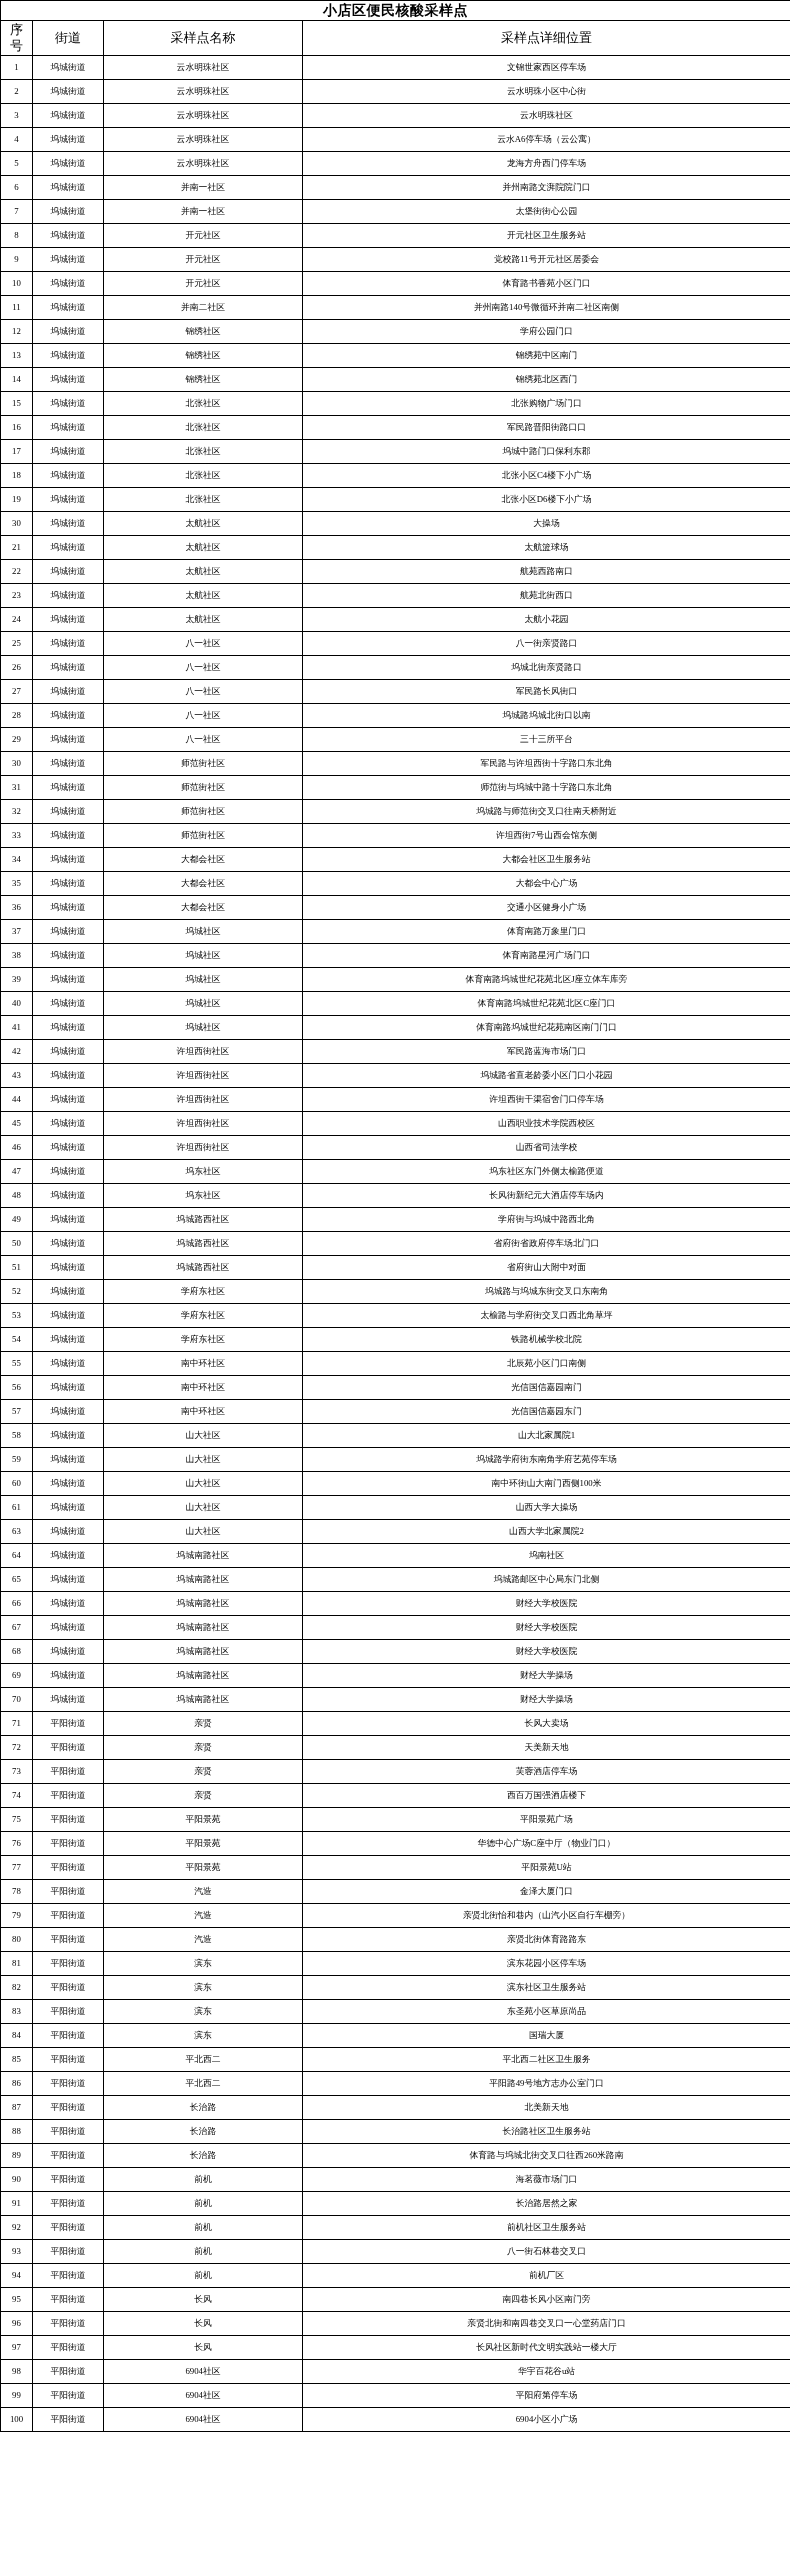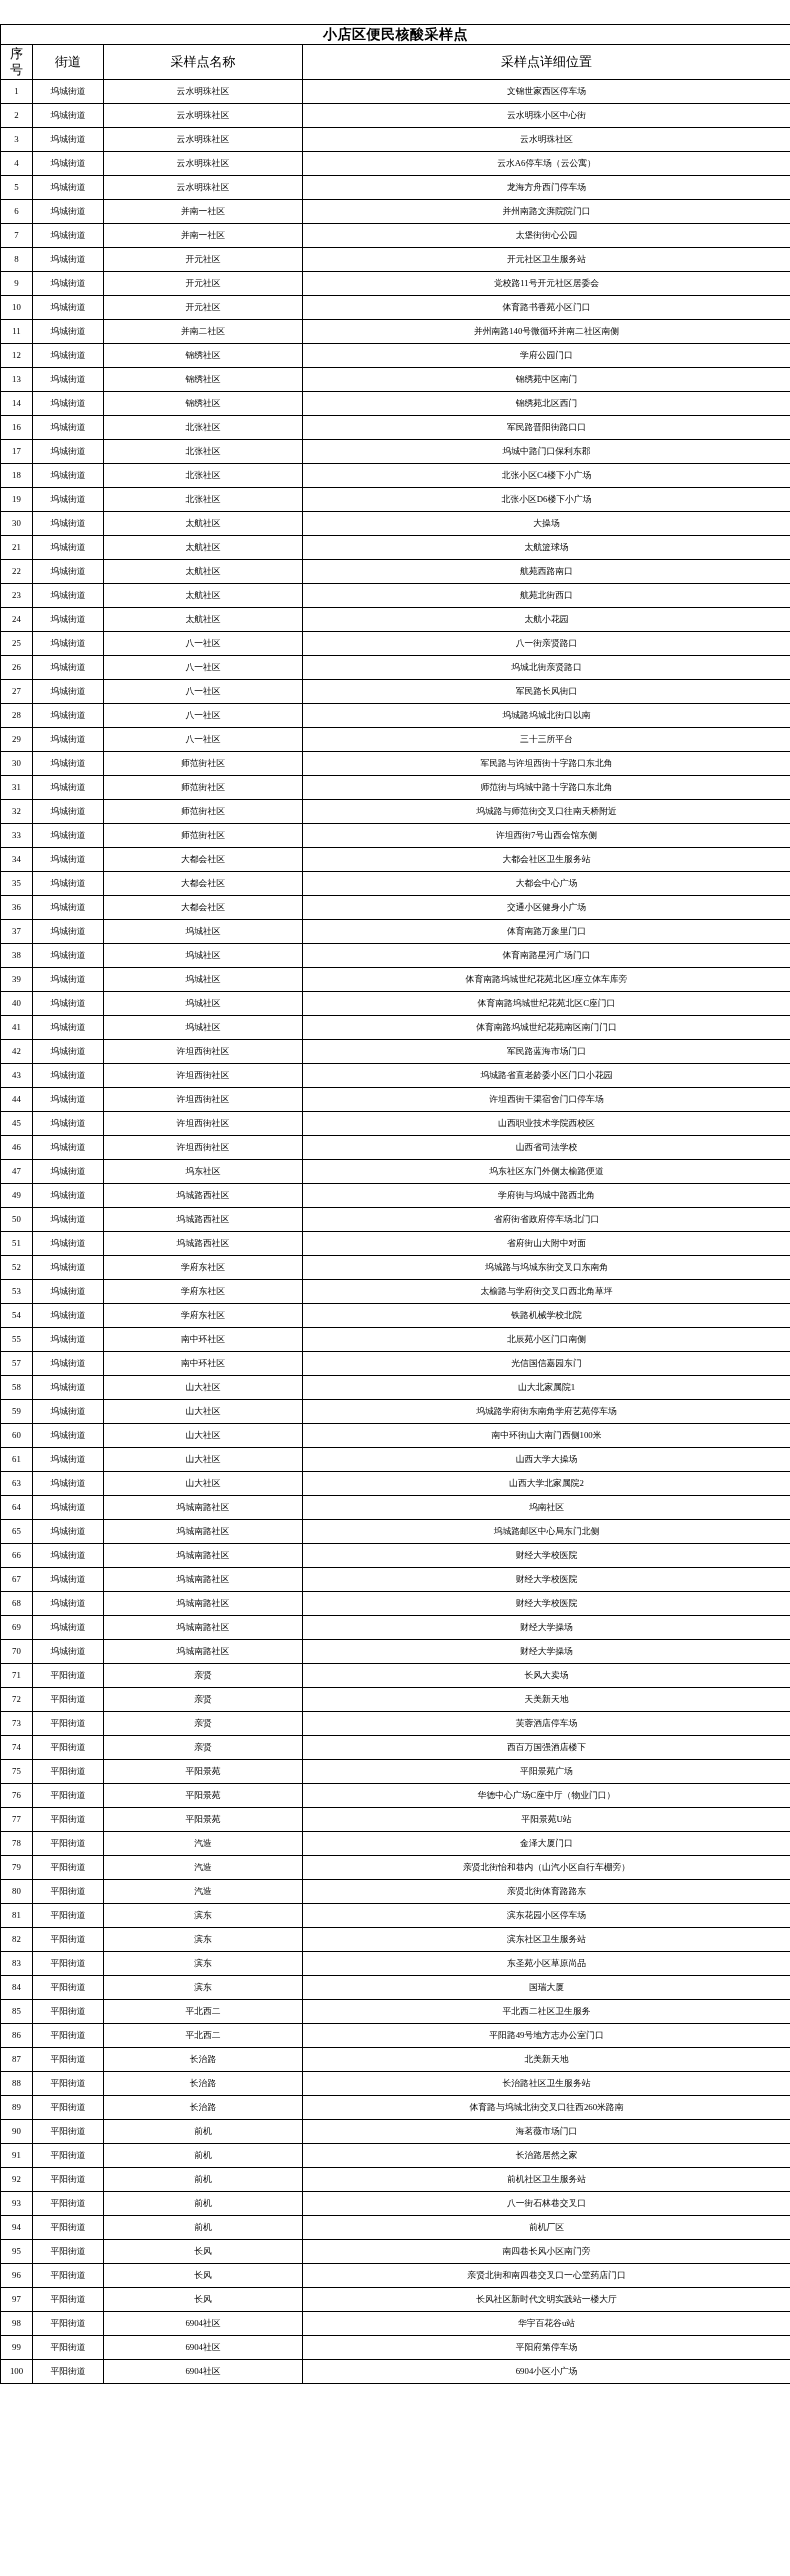--- a/index.html
+++ b/index.html
@@ -8,21 +8,20 @@
     min-height:2673px;
     background:#ffffff;
     font-family:"Liberation Serif","DejaVu Serif",serif;
     color:#000;
     box-sizing:border-box;
   }
   table.nat{
     width:791px;
     border-collapse:collapse;
     table-layout:fixed;
-    margin-top:24px;
   }
   table.nat td, table.nat th{
     border-left:0.5px solid #000;
     border-right:0.5px solid #000;
     border-top:1px solid #000;
     border-bottom:1px solid #000;
     text-align:center;
     vertical-align:middle;
     font-weight:normal;
     font-size:8.8px;
@@ -163,20 +162,26 @@
     <td>锦绣苑中区南门</td>
   </tr>
 
   <tr class="data-row">
     <td>14</td>
     <td>坞城街道</td>
     <td>锦绣社区</td>
     <td>锦绣苑北区西门</td>
   </tr>
 
+  <tr class="data-row">
+    <td>15</td>
+    <td>坞城街道</td>
+    <td>北张社区</td>
+    <td>北张购物广场门口</td>
+  </tr>
 
   <tr class="data-row">
     <td>16</td>
     <td>坞城街道</td>
     <td>北张社区</td>
     <td>军民路晋阳街路口口</td>
   </tr>
 
   <tr class="data-row">
     <td>17</td>
@@ -388,20 +393,26 @@
     <td>山西省司法学校</td>
   </tr>
 
   <tr class="data-row">
     <td>47</td>
     <td>坞城街道</td>
     <td>坞东社区</td>
     <td>坞东社区东门外侧太榆路便道</td>
   </tr>
 
+  <tr class="data-row">
+    <td>48</td>
+    <td>坞城街道</td>
+    <td>坞东社区</td>
+    <td>长风街新纪元大酒店停车场内</td>
+  </tr>
 
   <tr class="data-row">
     <td>49</td>
     <td>坞城街道</td>
     <td>坞城路西社区</td>
     <td>学府街与坞城中路西北角</td>
   </tr>
 
   <tr class="data-row">
     <td>50</td>
@@ -438,20 +449,26 @@
     <td>铁路机械学校北院</td>
   </tr>
 
   <tr class="data-row">
     <td>55</td>
     <td>坞城街道</td>
     <td>南中环社区</td>
     <td>北辰苑小区门口南侧</td>
   </tr>
 
+  <tr class="data-row">
+    <td>56</td>
+    <td>坞城街道</td>
+    <td>南中环社区</td>
+    <td>光信国信嘉园南门</td>
+  </tr>
 
   <tr class="data-row">
     <td>57</td>
     <td>坞城街道</td>
     <td>南中环社区</td>
     <td>光信国信嘉园东门</td>
   </tr>
 
   <tr class="data-row">
     <td>58</td>

